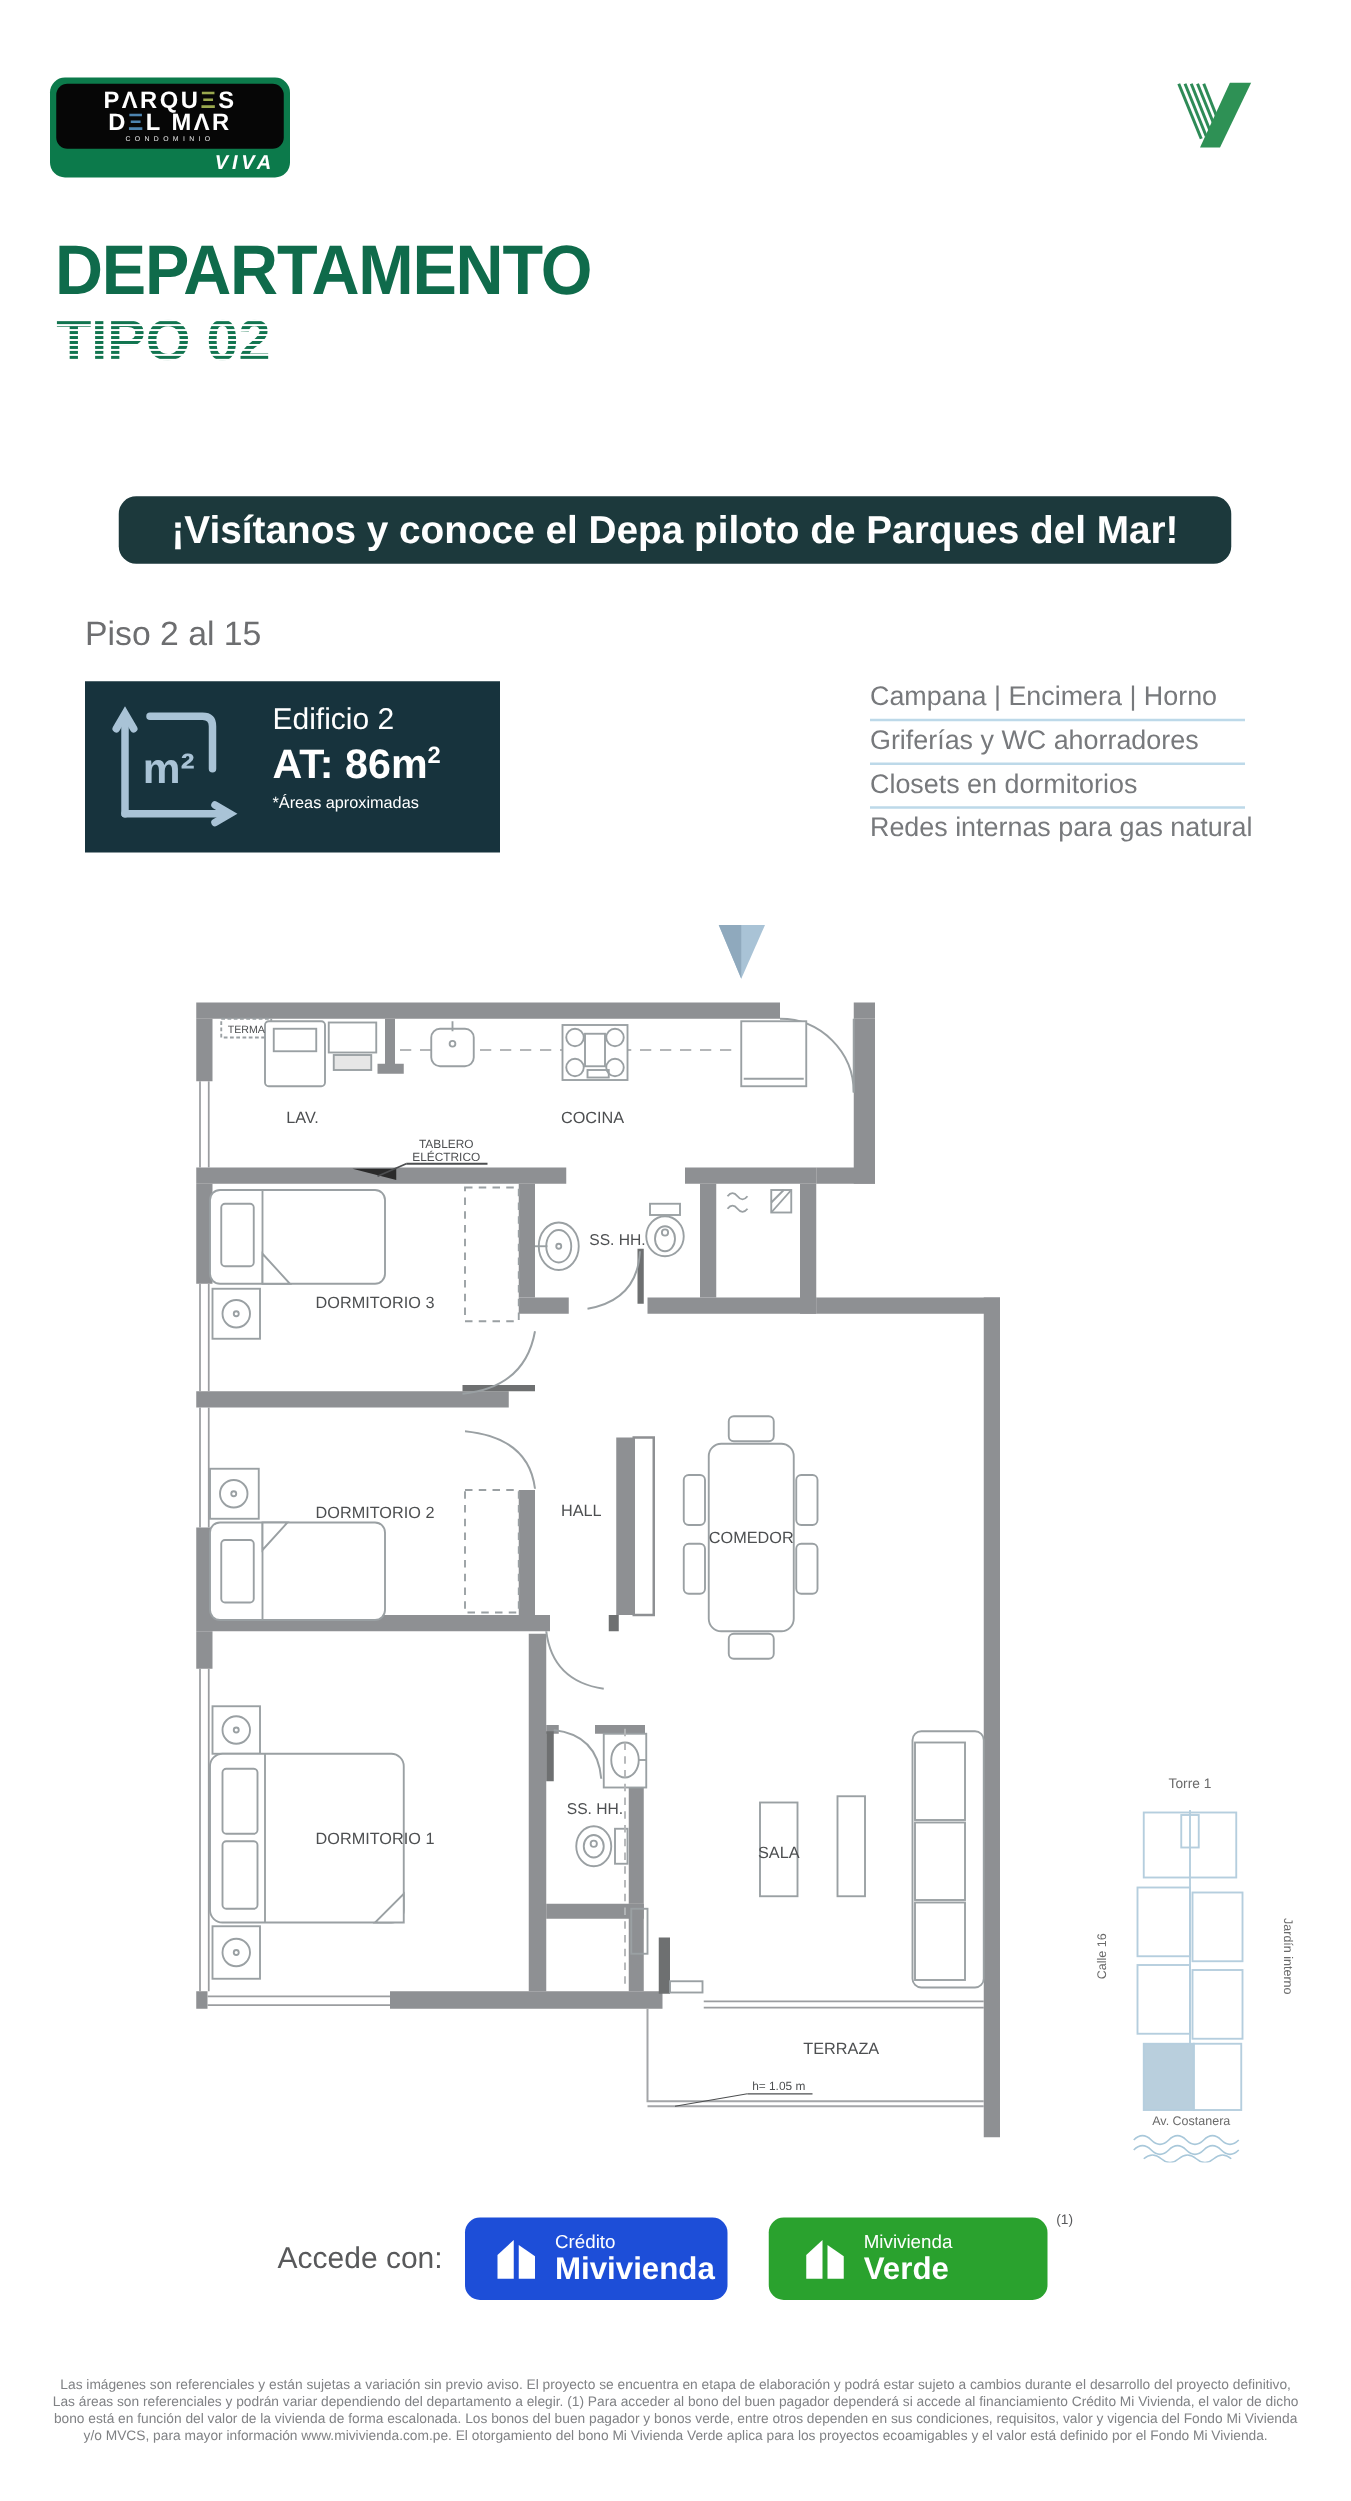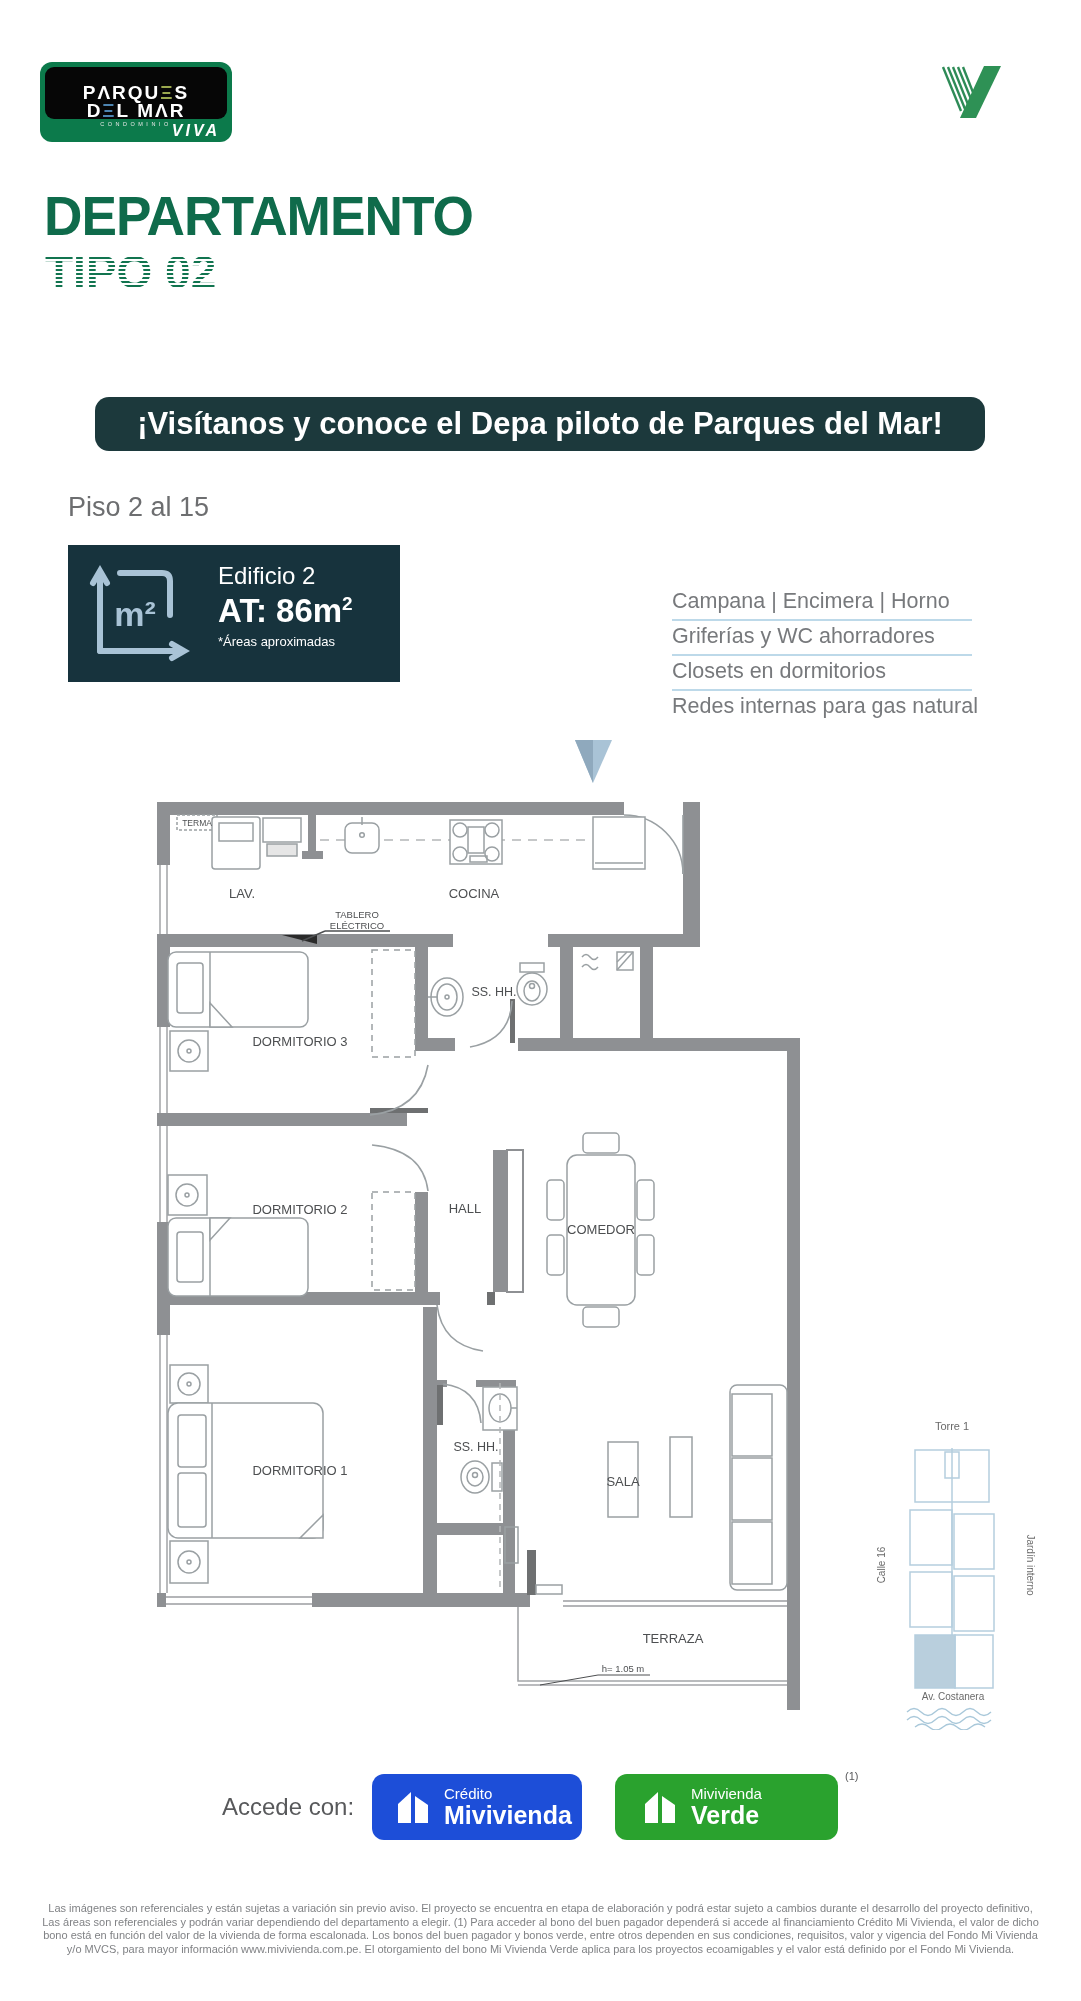--- a/index.html
+++ b/index.html
@@ -3,21 +3,21 @@
 <meta charset="utf-8">
 <style>
   html,body{margin:0;padding:0;background:#ffffff;}
   #page{position:relative;width:1081px;height:2001px;background:#ffffff;overflow:hidden;
         font-family:"Liberation Sans",sans-serif;}
   .abs{position:absolute;}
 
   
   .logo-box{left:40px;top:62px;width:192px;height:80px;background:#0c7a4b;border-radius:12px;}
   .logo-black{position:absolute;left:5px;top:5px;right:5px;height:52px;background:#060606;border-radius:9px;
-              color:#fff;text-align:center;padding-top:16px;box-sizing:border-box;}
+              color:#fff;text-align:center;padding-top:4px;box-sizing:border-box;}
   .logo-l1{font-size:19px;font-weight:bold;letter-spacing:2px;line-height:19px;}
   .logo-l2{font-size:19px;font-weight:bold;letter-spacing:2px;line-height:18px;}
   .logo-sub{font-size:5.5px;letter-spacing:3.5px;color:#e8e8e8;margin-top:1px;}
   .xi-olive{color:#9aa84e;} .xi-blue{color:#4d84b0;}
   .logo-viva{position:absolute;right:12px;bottom:2px;color:#fff;font-weight:bold;font-style:italic;
              font-size:16px;letter-spacing:3px;}
 
   
   .title-main{left:44px;top:183px;font-size:56px;font-weight:800;color:#0f6b4b;letter-spacing:-1px;
               transform:scaleX(.95);transform-origin:left;}
@@ -100,21 +100,21 @@
       </g>
       <text x="49" y="63" font-size="34" font-weight="bold" fill="#a9c3d6" text-anchor="middle">m²</text>
     </svg>
     <div class="info-texts">
       <div class="info-b">Edificio 2</div>
       <div class="info-at"><span>AT: 86m</span><sup>2</sup></div>
       <div class="info-note">*Áreas aproximadas</div>
     </div>
   </div>
 
-  <div class="abs feat-col" style="left:672px;top:542px;width:300px;margin-top:44px;">
+  <div class="abs feat-col" style="left:696px;top:542px;width:300px;">
     <div class="feat-row">Campana | Encimera | Horno</div>
     <div class="feat-row">Griferías y WC ahorradores</div>
     <div class="feat-row">Closets en dormitorios</div>
     <div class="feat-row">Redes internas para gas natural</div>
   </div>
 
   <svg class="abs" style="left:120px;top:735px;" width="700" height="975" viewBox="0 0 700 975">
 
     <g>
       <polygon points="455,5 492,5 473,48" fill="#a9c3d6"></polygon>

